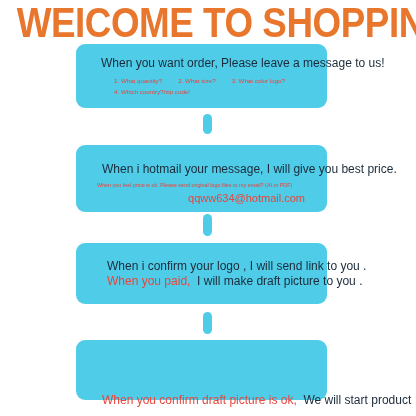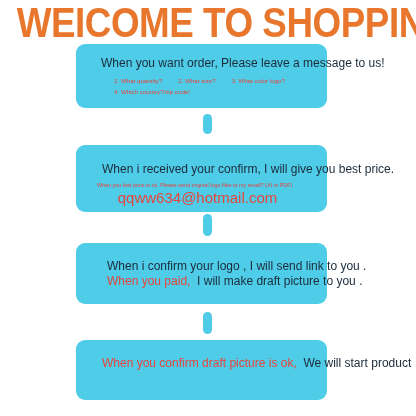--- a/index.html
+++ b/index.html
@@ -74,45 +74,45 @@
     white-space: nowrap;
   }
   .red { color: #E8453C; }
   .head-1 { padding-top: 13px; padding-left: 11px; }
   .sub-1  { font-size: 6.2px; line-height: 11px; padding-left: 24px; padding-top: 5px; }
   .sub-1b { font-size: 6.2px; line-height: 11px; padding-left: 24px; }
   .sub-1 .gap { display: inline-block; width: 16px; }
 
   .head-2 { padding-top: 18px; padding-left: 12px; }
   .sub-2  { font-size: 5.4px; line-height: 10px; padding-left: 7px; padding-top: 4px; }
-  .mail-2 { font-size: 15px; line-height: 14px; text-align: center; color: #E8453C; padding-top: 1px; padding-right: 8px; }
+  .mail-2 { font-size: 11px; line-height: 14px; text-align: right; color: #E8453C; padding-top: 1px; padding-right: 8px; }
 
   .head-3  { padding-top: 17px; padding-left: 17px; }
   .head-3b { padding-left: 17px; padding-top: 2px; }
 
-  .head-4  { padding-top: 17px; padding-left: 12px; }
+  .head-4  { padding-top: 17px; padding-left: 12px; margin-top: 37px; }
   .head-4b { padding-left: 12px; padding-top: 2px; }
 </style>
 </head>
 <body>
 
 <div id="page">
 
   <div class="title">WEICOME TO SHOPPING</div>
 
   <div class="box box-1">
     <div class="line head-1">When you want order, Please leave a message to us!</div>
     <div class="line sub-1 red"><span>1. What quantity?</span><span class="gap"></span><span>2. What size?</span><span class="gap"></span><span>3. What color logo?</span></div>
     <div class="line sub-1b red">4. Which country?/zip code!</div>
   </div>
 
   <div class="connector connector-1"></div>
 
   <div class="box box-2">
-    <div class="line head-2">When i received your confirm, I will give you best price.</div>
+    <div class="line head-2">When i hotmail your message, I will give you best price.</div>
     <div class="line sub-2 red">When you feel price is ok.  Please send original logo files to my email? (AI or PDF)</div>
     <div class="line mail-2">qqww634@hotmail.com</div>
   </div>
 
   <div class="connector connector-2"></div>
 
   <div class="box box-3">
     <div class="line head-3">When i confirm your logo , I will send link to you .</div>
     <div class="line head-3b"><span class="red">When you paid,</span>&nbsp;&nbsp;<span>I will make draft picture to you .</span></div>
   </div>

